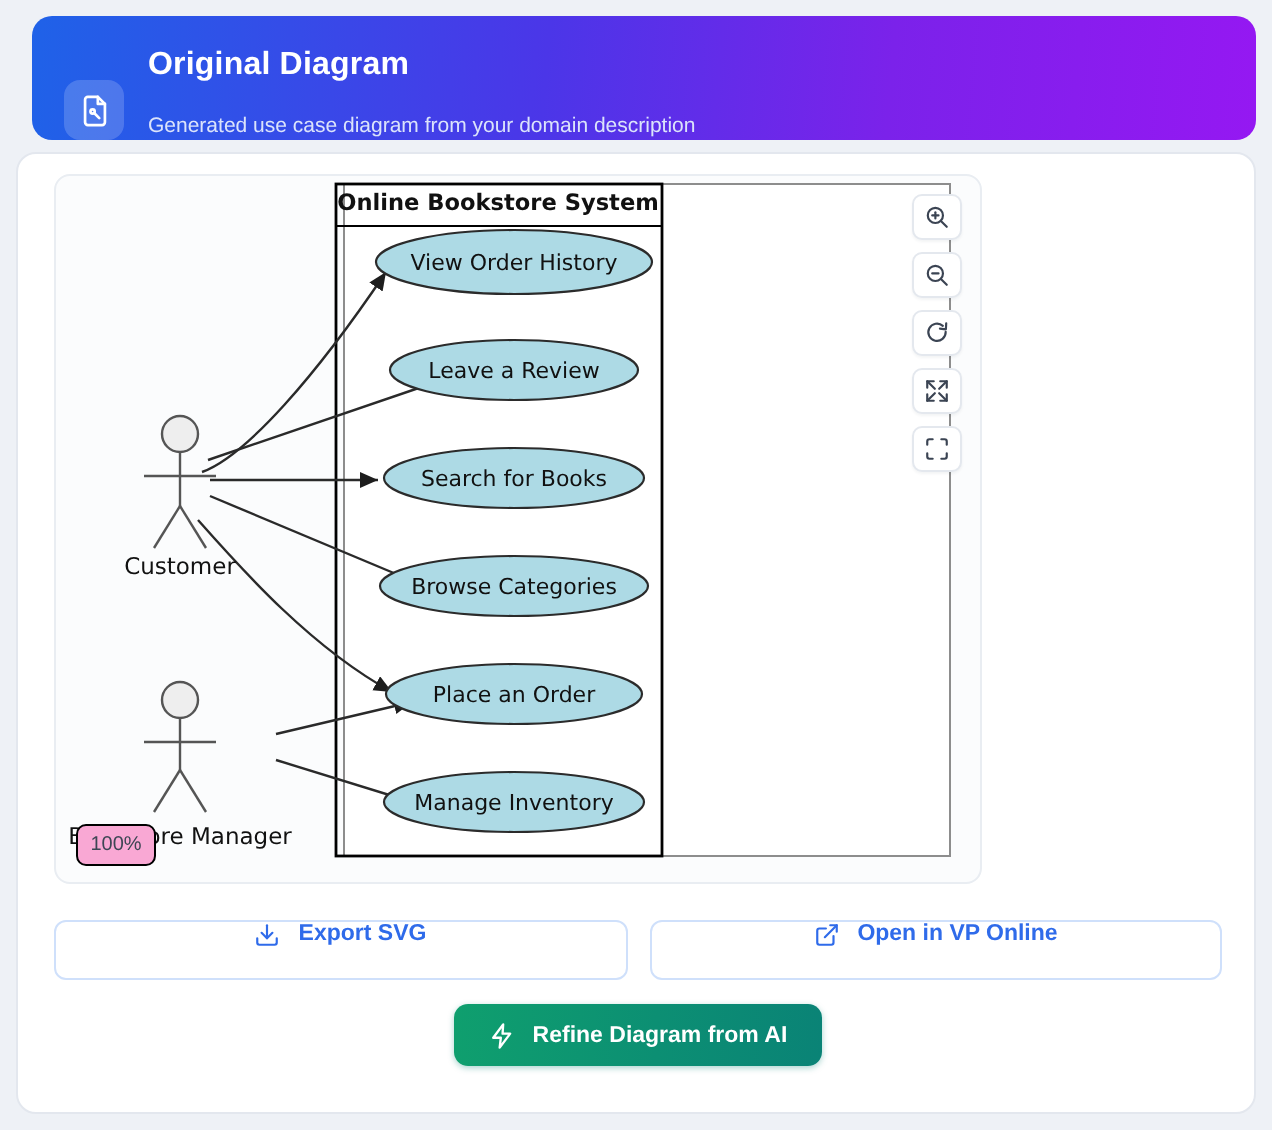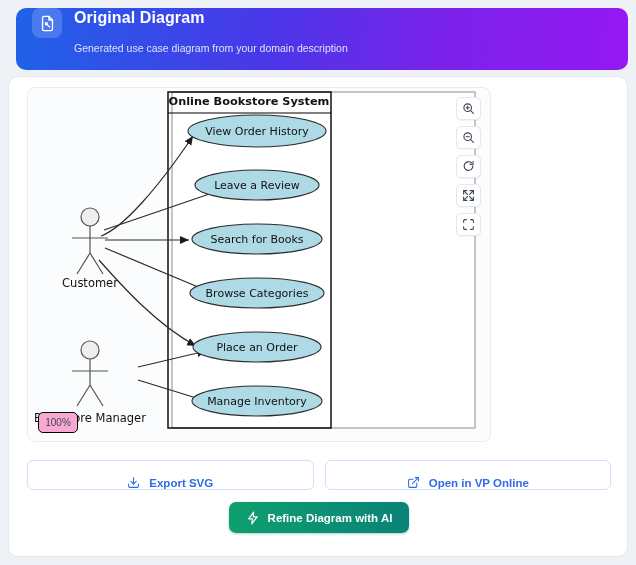--- a/index.html
+++ b/index.html
@@ -10,21 +10,21 @@
     overflow: hidden;
   }
   #app { position: relative; width: 636px; height: 565px; }
 
   
   .header {
     position: absolute; left: 16px; top: 8px;
     width: 612px; height: 62px;
     border-radius: 10px;
     background: linear-gradient(95deg, #1f62e8 0%, #4b36e8 42%, #7b22ea 70%, #9518f2 100%);
-    display: flex; align-items: flex-start;
+    display: flex; align-items: flex-end;
     padding: 0 16px;
     overflow: hidden;
   }
   .hdr-icon {
     width: 30px; height: 30px; flex: 0 0 30px;
     border-radius: 8px;
     background: rgba(255,255,255,0.18);
     display: flex; align-items: center; justify-content: center;
     margin-right: 12px;
   }
@@ -89,21 +89,21 @@
   .actions {
     position: absolute; left: 18px; top: 383px;
     width: 584px;
     display: flex; gap: 11px;
   }
   .btn-outline {
     flex: 1 1 0; height: 30px;
     background: #ffffff;
     border: 1px solid #cfe0fb;
     border-radius: 6px;
-    display: flex; align-items: flex-end; justify-content: center; gap: 9px;
+    display: flex; align-items: flex-start; justify-content: center; gap: 9px;
     color: #2f6bea; font-size: 11.5px; font-weight: bold;
     cursor: pointer;
   }
   .btn-outline svg { display: block; }
 
   .cta-wrap {
     position: absolute; left: 0; top: 425px; width: 620px;
     display: flex; justify-content: center;
   }
   .btn-cta {
@@ -284,18 +284,18 @@
         </svg>
         <span>Open in VP Online</span>
       </div>
     </div>
 
     <div class="cta-wrap">
       <div class="btn-cta">
         <svg width="14" height="14" viewBox="0 0 24 24" fill="none" stroke="#ffffff" stroke-width="2" stroke-linecap="round" stroke-linejoin="round">
           <polygon points="13 2 4.5 13.5 11 13.5 10 22 19 10 12.5 10 13 2"></polygon>
         </svg>
-        <span>Refine Diagram with AI</span>
+        <span>Refine Diagram from AI</span>
       </div>
     </div>
 
   </div>
 </div>
 
 </body></html>

